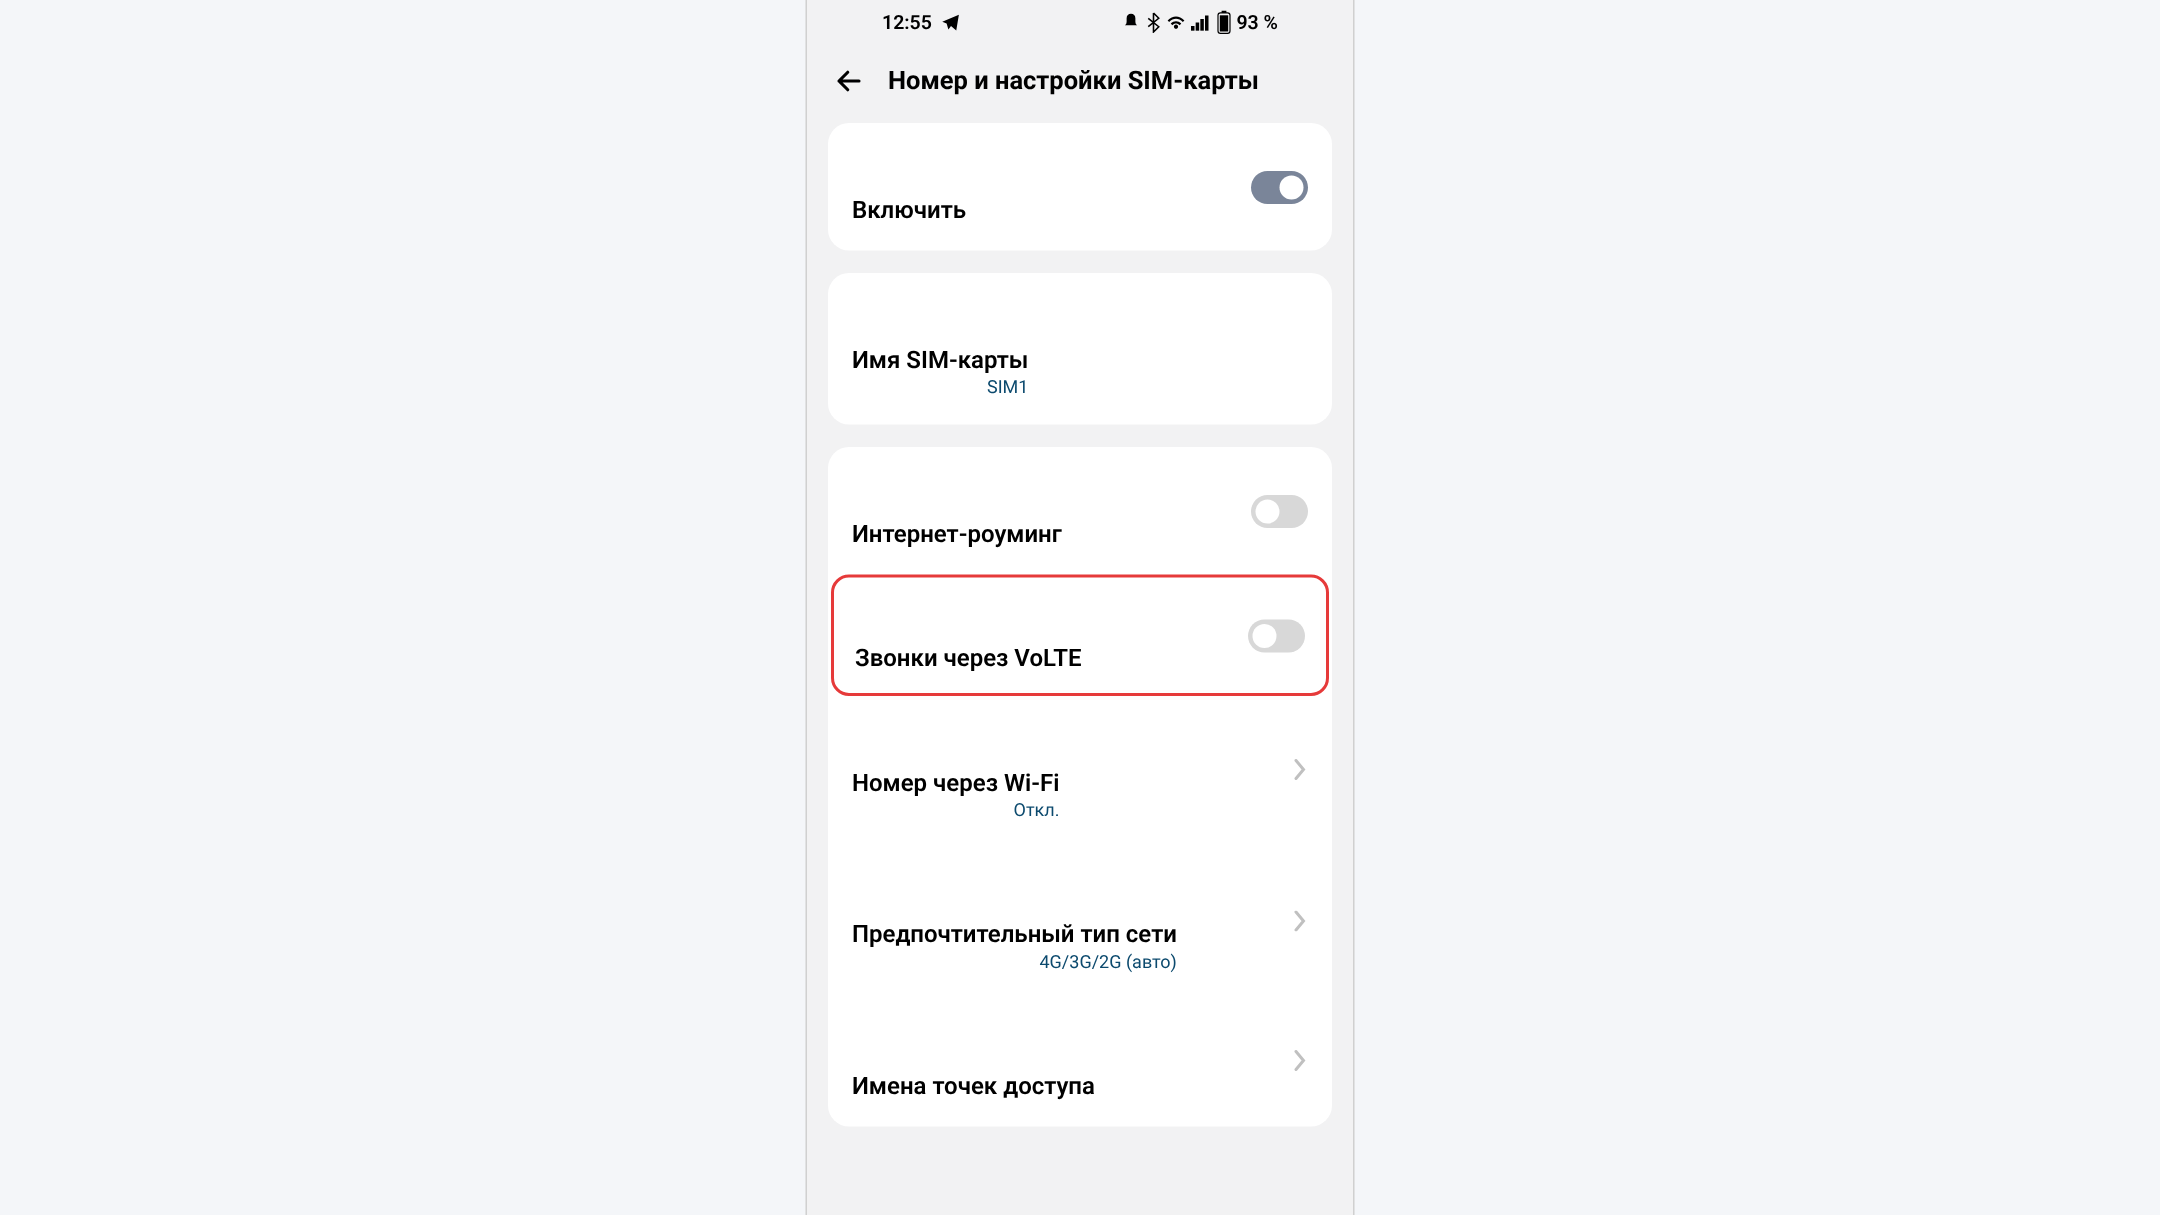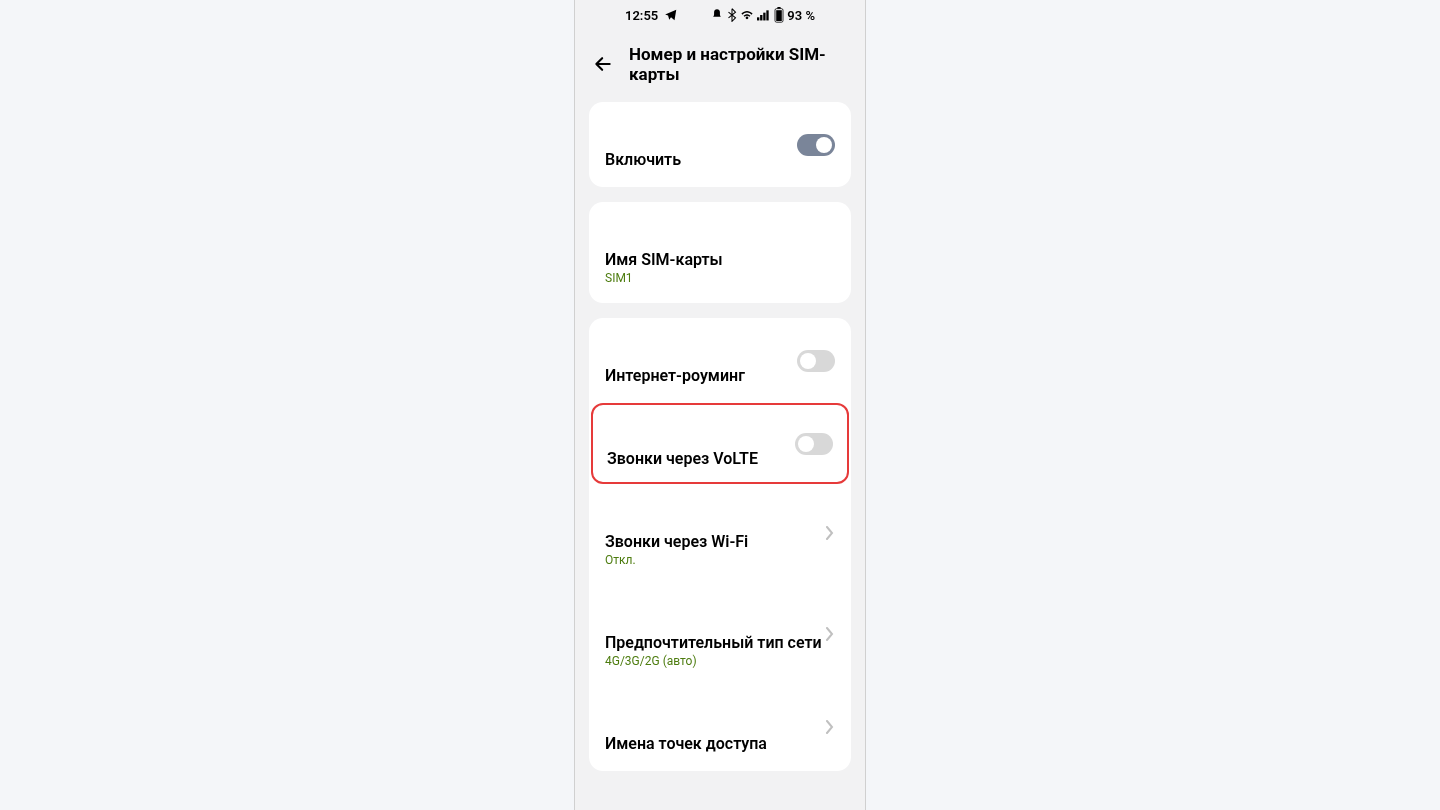--- a/index.html
+++ b/index.html
@@ -6,21 +6,21 @@
     body {
       width: 1440px;
       height: 810px;
       background: #f4f6f9;
       display: flex;
       align-items: center;
       justify-content: center;
       font-family: -apple-system, BlinkMacSystemFont, "Segoe UI", Roboto, sans-serif;
     }
     .phone-frame {
-      width: 292px;
+      width: 366px;
       height: 810px;
       background: #f2f2f3;
       border-left: 1px solid #d0d0d0;
       border-right: 1px solid #d0d0d0;
       overflow: hidden;
       position: relative;
     }
     .status-bar {
       height: 30px;
       display: flex;
@@ -81,22 +81,23 @@
       gap: 2px;
     }
     .row-label {
       font-size: 16px;
       font-weight: 600;
       color: #000;
       margin-top: 30px;
     }
     .row-sub {
       font-size: 12px;
-      color: #4d7c0f;
+      color: #0c4a6e;
       font-weight: 400;
+      text-align: right;
     }
     .toggle {
       width: 38px;
       height: 22px;
       border-radius: 11px;
       position: relative;
       flex-shrink: 0;
     }
     .toggle.on {
       background: #7a8599;
@@ -225,21 +226,21 @@
           <div class="row-label">Звонки через VoLTE</div>
         </div>
         <div class="toggle off">
           <div class="toggle-knob"></div>
         </div>
       </div>
     </div>
 
     <div class="row">
       <div class="row-content">
-        <div class="row-label">Звонки через Wi-Fi</div>
+        <div class="row-label">Номер через Wi-Fi</div>
         <div class="row-sub">Откл.</div>
       </div>
       <span class="chevron">
         <svg width="10" height="14" viewBox="0 0 8 14">
             <path fill="none" stroke="#c0c0c0" stroke-width="2" stroke-linecap="round" d="M1 1l5 6-5 6"></path>
           </svg>
       </span>
     </div>
 
     <div class="row">

